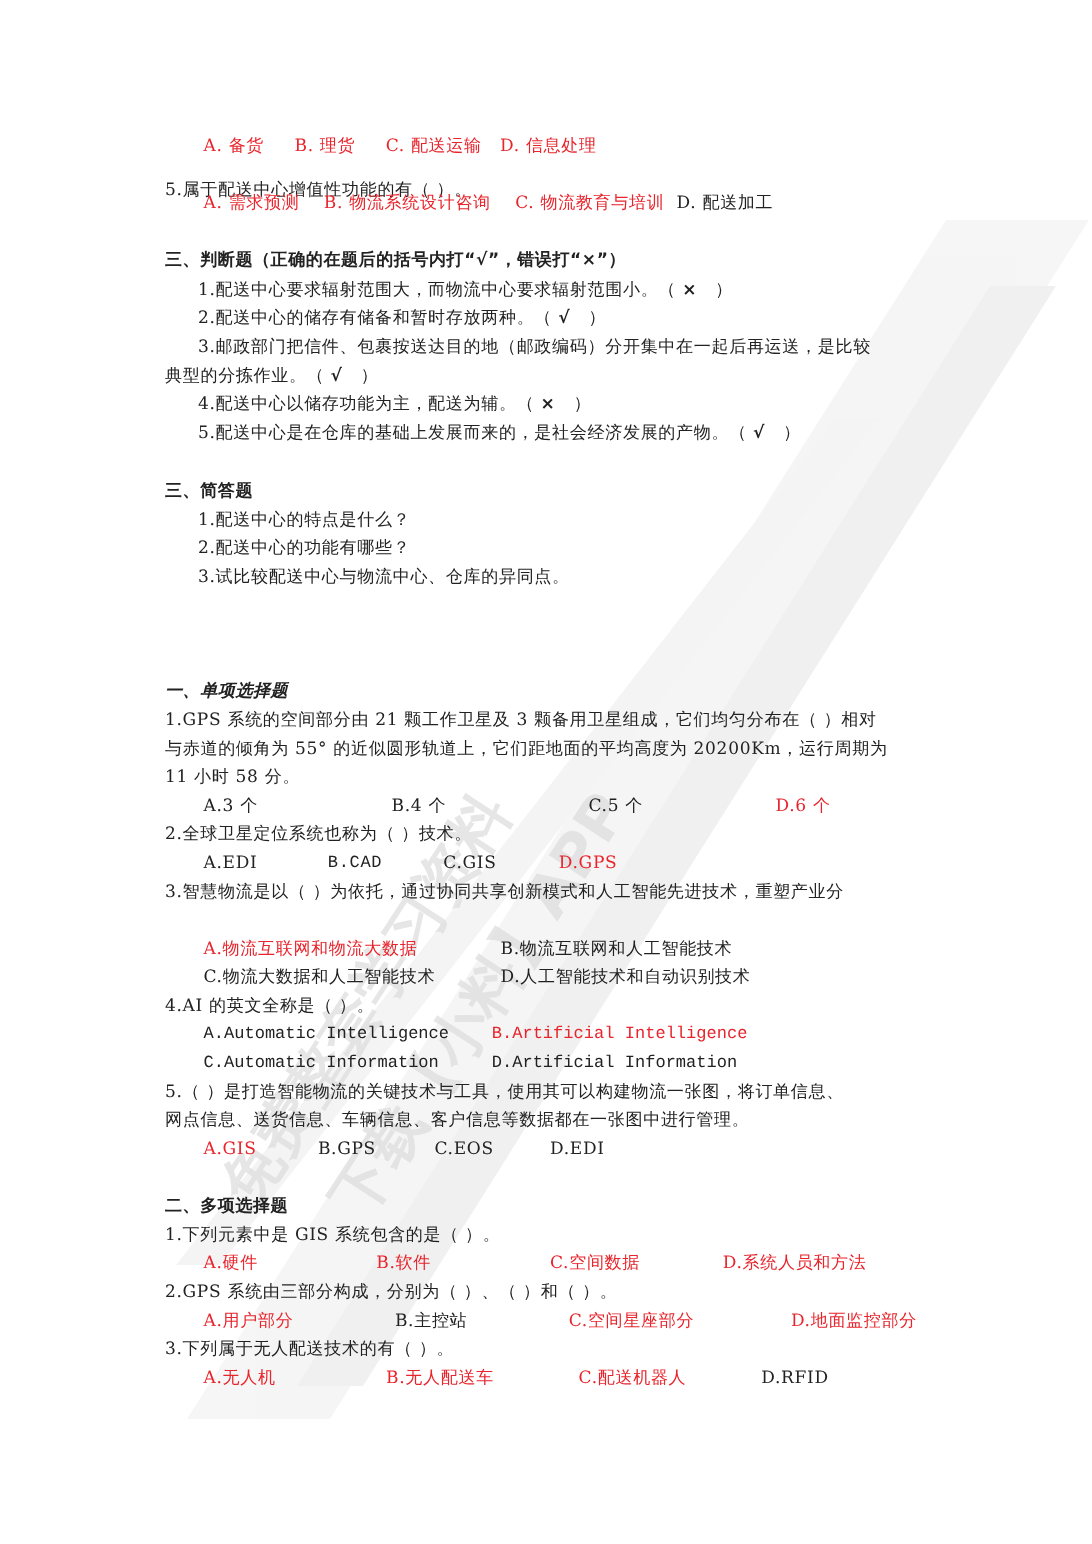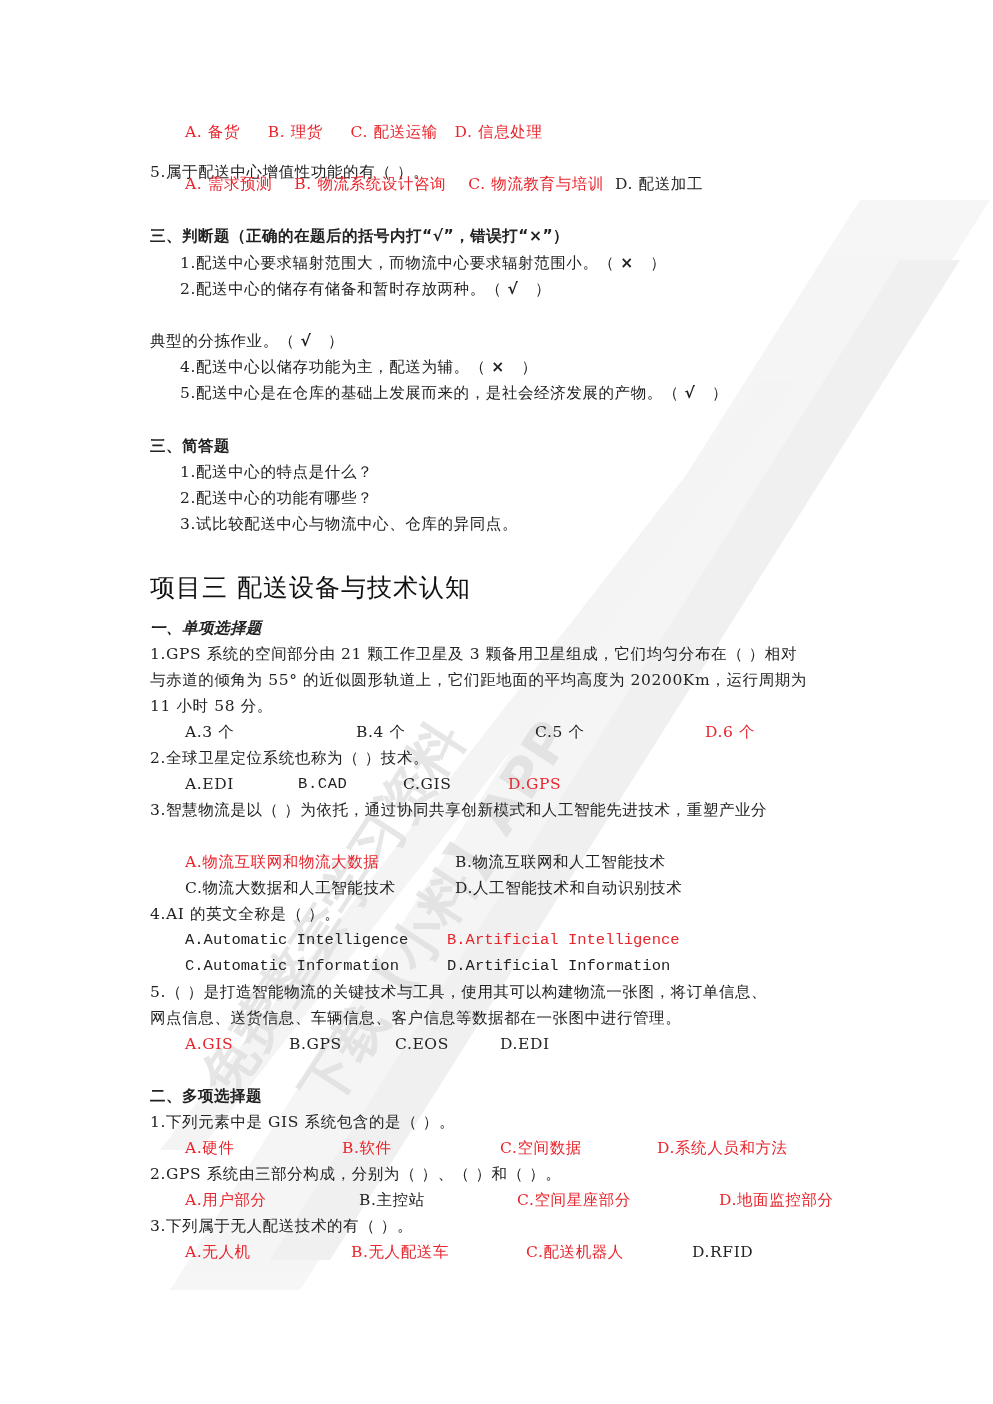--- a/index.html
+++ b/index.html
@@ -58,36 +58,36 @@
   </div>
 
   <div class="line bold" style="top:226px;left:150px;">三、判断题（正确的在题后的括号内打“√”，错误打“×”）</div>
 
   <div class="line" style="top:253px;left:180px;">
     <span>1.配送中心要求辐射范围大，而物流中心要求辐射范围小。（</span>&nbsp;<span class="mark">×</span>&nbsp;&nbsp;&nbsp;<span>）</span>
   </div>
   <div class="line" style="top:279px;left:180px;">
     <span>2.配送中心的储存有储备和暂时存放两种。（</span>&nbsp;<span class="mark">√</span>&nbsp;&nbsp;&nbsp;<span>）</span>
   </div>
+  <div class="line" style="top:305px;left:180px;">3.邮政部门把信件、包裹按送达目的地（邮政编码）分开集中在一起后再运送，是比较</div>
   <div class="line" style="top:331px;left:150px;">
     <span>典型的分拣作业。（</span>&nbsp;<span class="mark">√</span>&nbsp;&nbsp;&nbsp;<span>）</span>
   </div>
   <div class="line" style="top:357px;left:180px;">
     <span>4.配送中心以储存功能为主，配送为辅。（</span>&nbsp;<span class="mark">×</span>&nbsp;&nbsp;&nbsp;<span>）</span>
   </div>
   <div class="line" style="top:383px;left:180px;">
     <span>5.配送中心是在仓库的基础上发展而来的，是社会经济发展的产物。（</span>&nbsp;<span class="mark">√</span>&nbsp;&nbsp;&nbsp;<span>）</span>
   </div>
 
   <div class="line bold" style="top:436px;left:150px;">三、简答题</div>
   <div class="line" style="top:462px;left:180px;">1.配送中心的特点是什么？</div>
   <div class="line" style="top:488px;left:180px;">2.配送中心的功能有哪些？</div>
   <div class="line" style="top:514px;left:180px;">3.试比较配送中心与物流中心、仓库的异同点。</div>
 
-  <div class="title" style="top:572px;left:150px;">项目三   配送设备与技术认知</div>
 
   <div class="line bold" style="top:618px;left:150px;font-style:italic;">一、单项选择题</div>
 
   <div class="line" style="top:644px;left:150px;">1.GPS 系统的空间部分由 21 颗工作卫星及 3 颗备用卫星组成，它们均匀分布在（    ）相对</div>
   <div class="line" style="top:670px;left:150px;">与赤道的倾角为 55° 的近似圆形轨道上，它们距地面的平均高度为 20200Km，运行周期为</div>
   <div class="line" style="top:696px;left:150px;">11 小时 58 分。</div>
   <div class="line" style="top:722px;left:0;width:993px;">
     <span class="opt" style="left:185px;">A.3 个</span>
     <span class="opt" style="left:356px;">B.4 个</span>
     <span class="opt" style="left:535px;">C.5 个</span>

